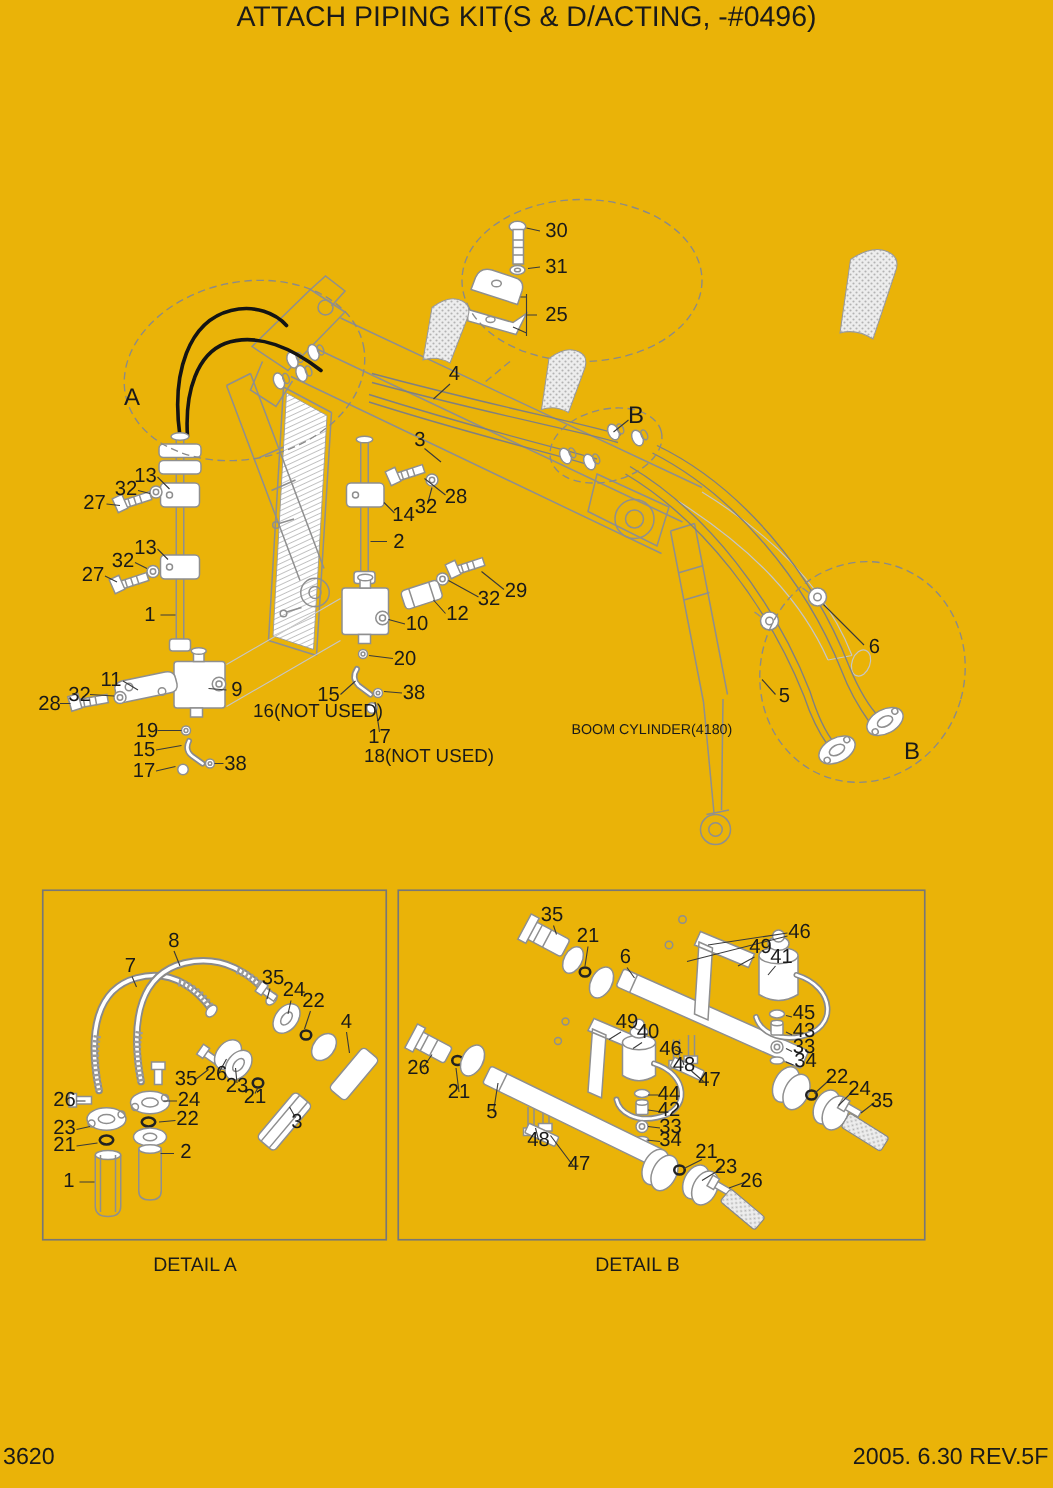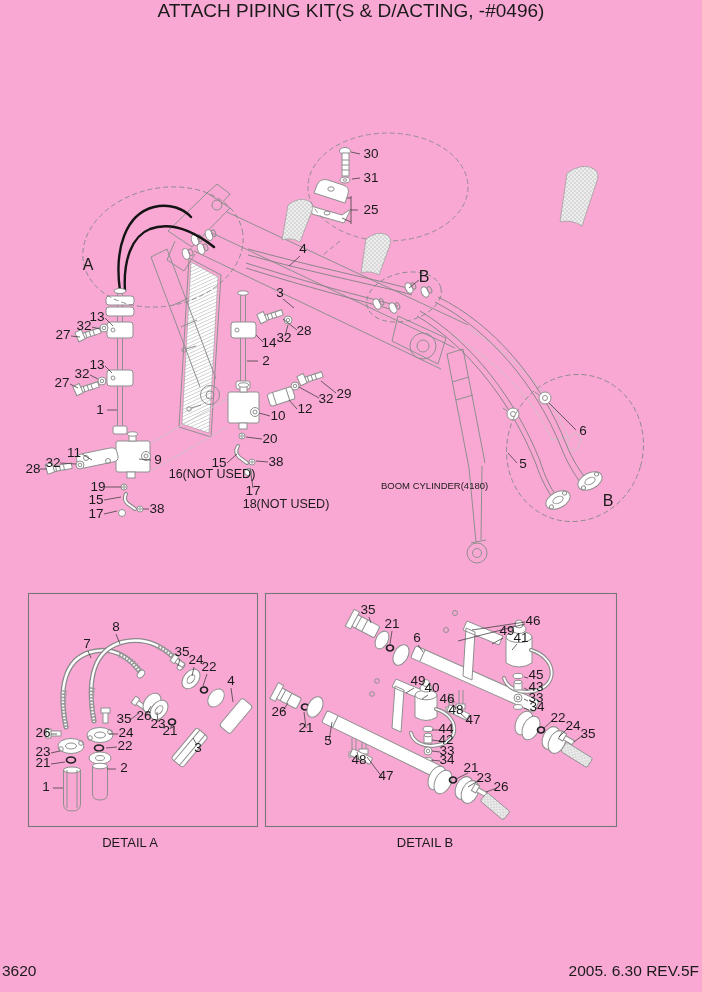--- a/index.html
+++ b/index.html
@@ -1,16 +1,16 @@
 <!DOCTYPE html>
 <html><head>
 <meta charset="utf-8">
 <style>
   html,body{margin:0;padding:0;background:#fff;}
-  .page{position:relative;width:702px;height:992px;background:#f9a8d4;overflow:hidden;}
+  .page{position:relative;width:702px;height:992px;background:#eab308;overflow:hidden;}
   svg{position:absolute;left:0;top:0;}
   text{font-family:"Liberation Sans","DejaVu Sans",sans-serif;fill:#1a1a1a;}
   .ttl{font-size:19px;text-anchor:middle;}
   .pl{font-size:13.5px;text-anchor:middle;}
   .note{font-size:12.5px;text-anchor:middle;}
   .vm{font-size:16px;text-anchor:middle;}
   .cap{font-size:13px;text-anchor:middle;}
   .tiny{font-size:9.5px;}
   .ft{font-size:15.5px;}
   .s{stroke:#8f8f8f;fill:none;stroke-width:1;}

